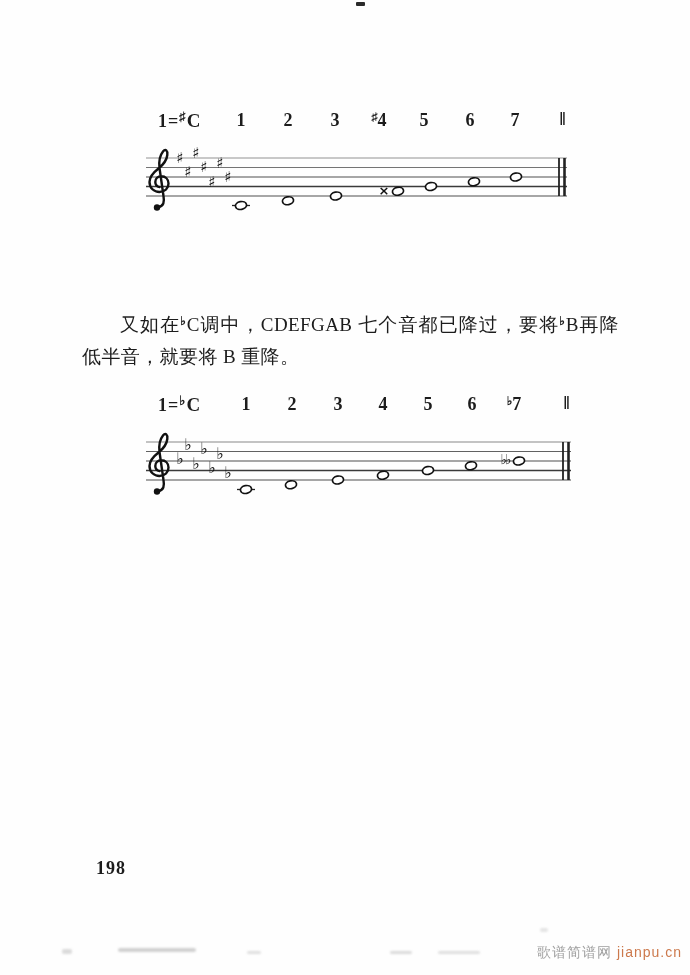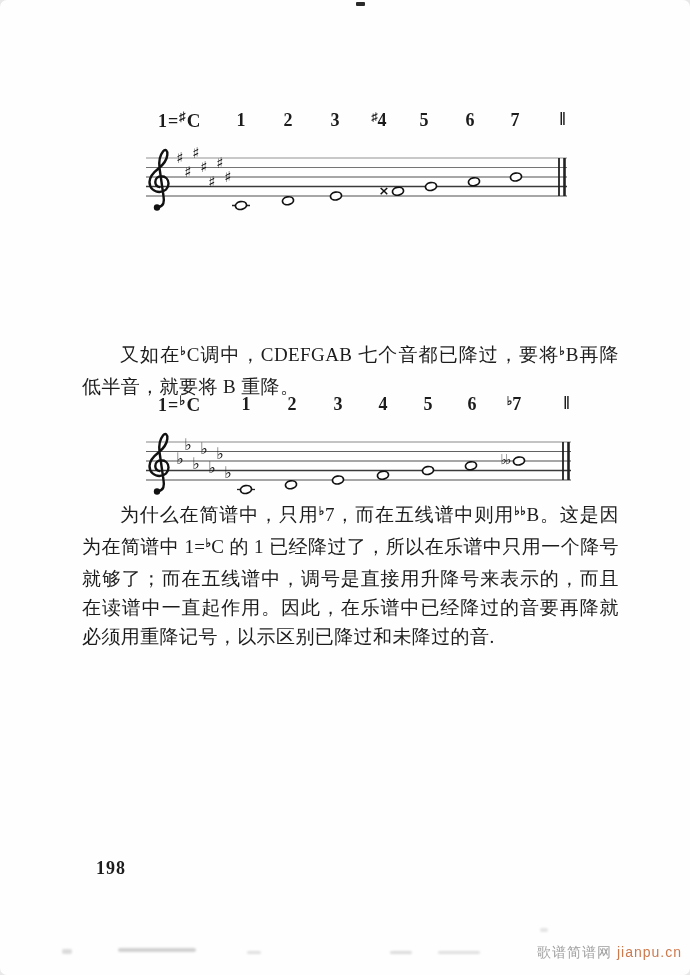--- a/index.html
+++ b/index.html
@@ -3,21 +3,20 @@
 <meta charset="utf-8">
 <style>
   html,body{margin:0;padding:0;background:#e8e8e8;}
   .page{
     position:relative;
     width:690px;height:975px;
     background:#fefefe;
     overflow:hidden;
     font-family:"Liberation Serif", serif;
     color:#1c1c1c;
-    border-radius:7px;
   }
   
   .staff-block{position:absolute;width:452px;}
   #staff-block-1{left:138px;top:108px;}
   #staff-block-2{left:138px;top:392px;text-align:center;}
   .num-row{position:relative;height:30px;}
   .tonic{
     position:absolute;left:20px;top:2px;
     font-weight:bold;font-size:18px;letter-spacing:1px;white-space:nowrap;
   }
@@ -34,21 +33,21 @@
   }
   .staff-svg{display:block;}
   
   .body-para{
     position:absolute;left:82px;width:537px;margin:0;
     font-size:19px;line-height:29px;
     text-align:justify;text-justify:inter-ideograph;
     text-indent:2em;letter-spacing:0.4px;
   }
   #para-1{top:211px;}
-  #para-2{top:340px;}
+  #para-2{top:310px;}
   #para-3{top:500px;}
   #para-4{top:650px;}
   .body-para .acc-sup{
     font-size:12px;position:relative;top:-6px;font-weight:bold;letter-spacing:0;
   }
   
   .page-number{
     position:absolute;left:96px;top:858px;
     font-size:18px;font-weight:bold;letter-spacing:1px;
   }
@@ -190,21 +189,20 @@
         <ellipse cx="245" cy="53.25" rx="5.6" ry="3.9" transform="rotate(-12 245 53.25)"></ellipse>
         <ellipse cx="290" cy="48.5" rx="5.6" ry="3.9" transform="rotate(-12 290 48.5)"></ellipse>
         <ellipse cx="333" cy="43.75" rx="5.6" ry="3.9" transform="rotate(-12 333 43.75)"></ellipse>
         <ellipse cx="381" cy="39" rx="5.6" ry="3.9" transform="rotate(-12 381 39)"></ellipse>
       </g>
 
       <text x="367" y="37.5" dominant-baseline="middle" text-anchor="middle" font-family="DejaVu Sans, sans-serif" font-size="14" font-weight="bold" fill="#111" letter-spacing="-2">♭♭</text>
     </svg>
   </div>
 
-  <p class="body-para" id="para-3"><span>为什么在简谱中，只用</span><span class="acc-sup">♭</span><span>7，而在五线谱中则用</span><span class="acc-sup">♭♭</span><span>B。这是因为在简谱中 1=</span><span class="acc-sup">♭</span><span>C 的 1 已经降过了，所以在乐谱中只用一个降号就够了；而在五线谱中，调号是直接用升降号来表示的，而且在读谱中一直起作用。因此，在乐谱中已经降过的音要再降就必须用重降记号，以示区别已降过和未降过的音.</span></p>
 
 
   <div class="page-number">198</div>
 
   <div class="watermark">
     <span class="wm-name">歌谱简谱网 </span><span class="wm-url">jianpu.cn</span>
   </div>
 
   <div class="smudge smudge-a"></div>
   <div class="smudge smudge-b"></div>

